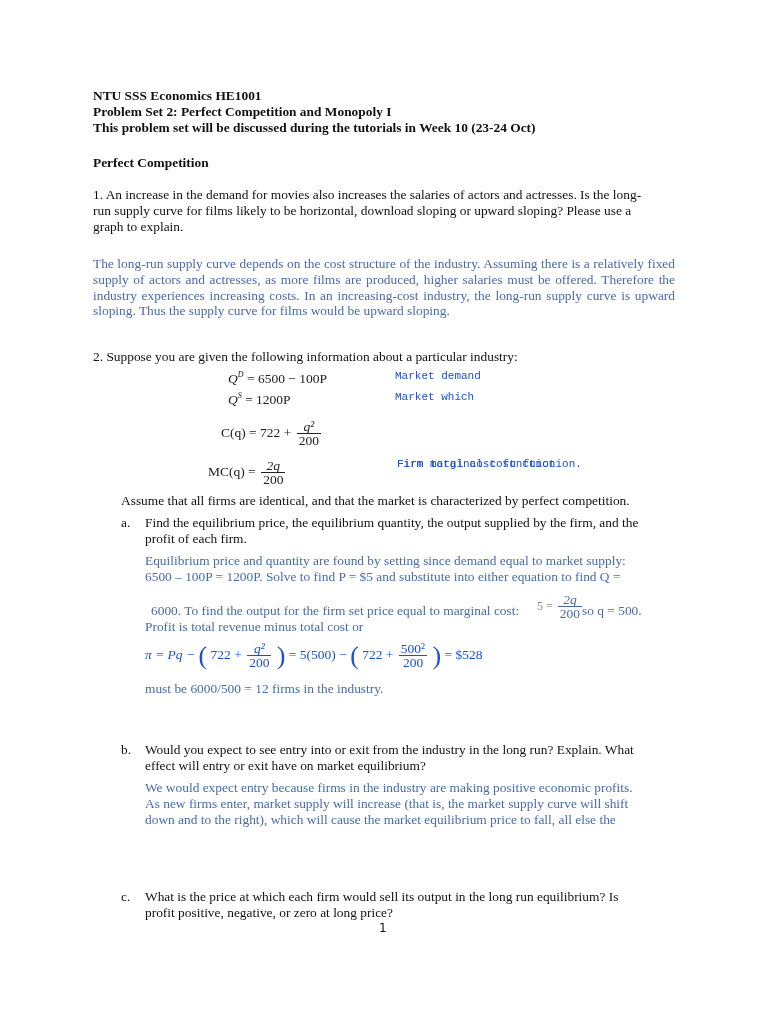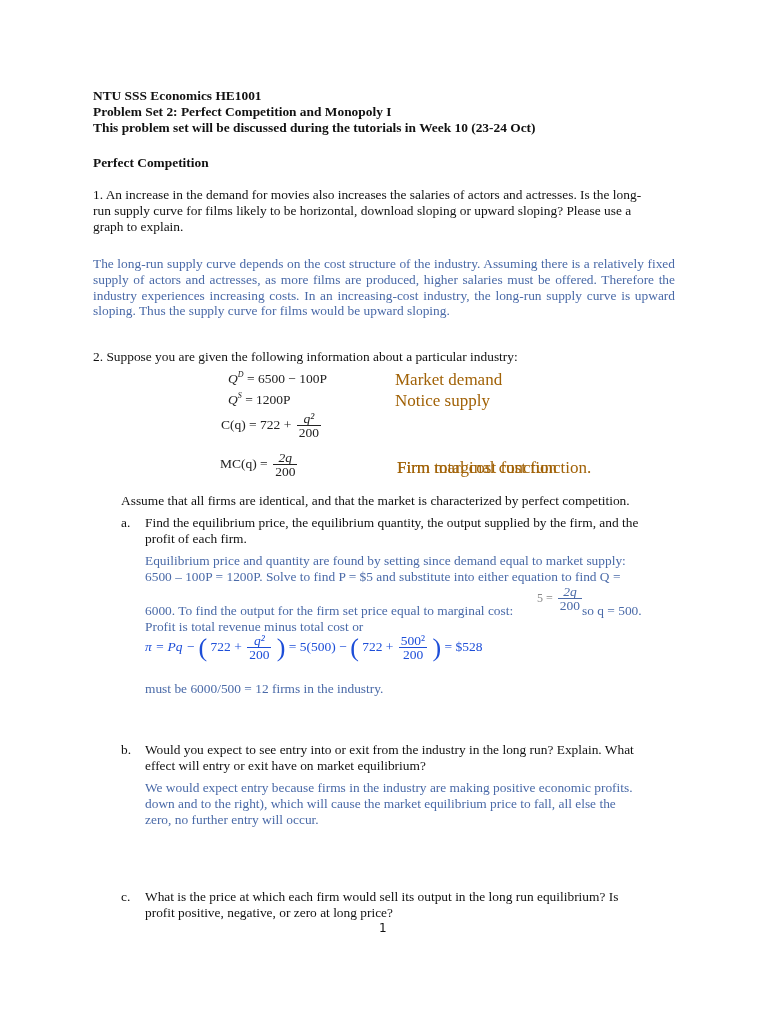--- a/index.html
+++ b/index.html
@@ -7,22 +7,22 @@
     width: 768px; height: 1024px; background: #ffffff; position: relative; overflow: hidden;
     font-family: "Liberation Serif", "DejaVu Serif", serif; color: #111111; font-size: 13.4px;
   }
   .abs { position: absolute; }
   .bold { font-weight: bold; }
   .line { white-space: nowrap; line-height: 16px; }
   .blue { color: #4a6aa8; }
   .justify { text-align: justify; text-align-last: left; }
   .para { line-height: 15.8px; }
   .eq { font-family: "Liberation Serif", "DejaVu Serif", serif; font-size: 13.5px; white-space: nowrap; color: #222; }
-  .eqlabel { font-family: Liberation Serif, serif; font-size: 17px; color: #a16207; white-space: nowrap; }
-  .frac { display: inline-block; vertical-align: middle; text-align: center; margin: 0 2px; }
+  .eqlabel { font-family: Liberation Mono, monospace; font-size: 11px; color: #1d4ed8; white-space: nowrap; }
+  .frac { display: inline-block; vertical-align: middle; text-align: center; margin: 8px 2px; }
   .frac .num { display: block; line-height: 13px; padding: 0 2px; }
   .frac .den { display: block; line-height: 13px; border-top: 1px solid currentColor; padding: 0 2px; }
   .i { font-style: italic; }
   .paren { font-size: 26px; vertical-align: middle; font-weight: 200; line-height: 20px; }
   sup { font-size: 8px; }
 </style>
 </head>
 <body>
 
 <div class="abs line bold" style="left:93px; top:88px;">NTU SSS Economics HE1001</div>
@@ -42,43 +42,43 @@
 <div class="abs line" style="left:93px; top:349px;">2. Suppose you are given the following information about a particular industry:</div>
 
 <div class="abs eq" style="left:228px; top:370px;">
   <span class="i">Q</span><sup class="i">D</sup><span> = 6500 − 100P</span>
 </div>
 <div class="abs eqlabel" style="left:395px; top:370px;">Market demand</div>
 
 <div class="abs eq" style="left:228px; top:391px;">
   <span class="i">Q</span><sup class="i">S</sup><span> = 1200P</span>
 </div>
-<div class="abs eqlabel" style="left:395px; top:391px;">Notice supply</div>
+<div class="abs eqlabel" style="left:395px; top:391px;">Market which</div>
 
 <div class="abs eq" style="left:221px; top:412px;">
   <span>C(q) = 722 + </span><span class="frac"><span class="num i">q²</span><span class="den">200</span></span>
 </div>
 <div class="abs eqlabel" style="left:397px; top:421px;margin-top:37px;">Firm total cost function</div>
 
-<div class="abs eq" style="left:220px; top:451px;">
+<div class="abs eq" style="left:208px; top:451px;">
   <span>MC(q) = </span><span class="frac"><span class="num i">2q</span><span class="den">200</span></span>
 </div>
 <div class="abs eqlabel" style="left:397px; top:458px;">Firm marginal cost function.</div>
 
 <div class="abs line" style="left:121px; top:493px;">Assume that all firms are identical, and that the market is characterized by perfect competition.</div>
 
 <div class="abs line" style="left:121px; top:515px;">a.</div>
 <div class="abs" style="left:145px; top:515px;">
   <div class="line">Find the equilibrium price, the equilibrium quantity, the output supplied by the firm, and the</div>
   <div class="line">profit of each firm.</div>
 </div>
 
 <div class="abs blue line" style="left:145px; top:553px;">Equilibrium price and quantity are found by setting since demand equal to market supply:</div>
 <div class="abs blue line" style="left:145px; top:569px;">6500 – 100P = 1200P. Solve to find P = $5 and substitute into either equation to find Q =</div>
-<div class="abs blue line" style="left:145px; top:603px;text-align:right;">6000. To find the output for the firm set price equal to marginal cost:</div>
+<div class="abs blue line" style="left:151px; top:603px;text-align:right;">6000. To find the output for the firm set price equal to marginal cost:</div>
 <div class="abs blue eq" style="left:537px; top:585px; color:#4a6aa8;">
   <span style="font-size:12px; color:#888;">5 = </span><span class="frac"><span class="num i">2q</span><span class="den">200</span></span>
 </div>
 <div class="abs blue line" style="left:582px; top:603px;"> so q = 500.</div>
 <div class="abs blue line" style="left:145px; top:619px;">Profit is total revenue minus total cost or</div>
 
 <div class="abs eq" style="left:145px; top:634px; color:#1d4ed8;">
   <span class="i">π = Pq −</span>
   <span class="paren">(</span>
   <span>722 + </span><span class="frac"><span class="num i">q²</span><span class="den">200</span></span>
@@ -95,22 +95,22 @@
 </div>
 
 <div class="abs line" style="left:121px; top:742px;">b.</div>
 <div class="abs" style="left:145px; top:742px;">
   <div class="line">Would you expect to see entry into or exit from the industry in the long run? Explain. What</div>
   <div class="line">effect will entry or exit have on market equilibrium?</div>
 </div>
 
 <div class="abs blue" style="left:145px; top:780px;">
   <div class="line">We would expect entry because firms in the industry are making positive economic profits.</div>
+  <div class="line">As new firms enter, market supply will increase (that is, the market supply curve will shift</div>
   <div class="line">down and to the right), which will cause the market equilibrium price to fall, all else the</div>
-  <div class="line">zero, no further entry will occur.</div>
 </div>
 
 <div class="abs line" style="left:121px; top:889px;">c.</div>
 <div class="abs" style="left:145px; top:889px;">
   <div class="line">What is the price at which each firm would sell its output in the long run equilibrium? Is</div>
   <div class="line">profit positive, negative, or zero at long price?</div>
 </div>
 
 <div class="abs line" style="left:379px; top:920px; font-family:'DejaVu Sans', sans-serif; font-size:12px;">1</div>
 

